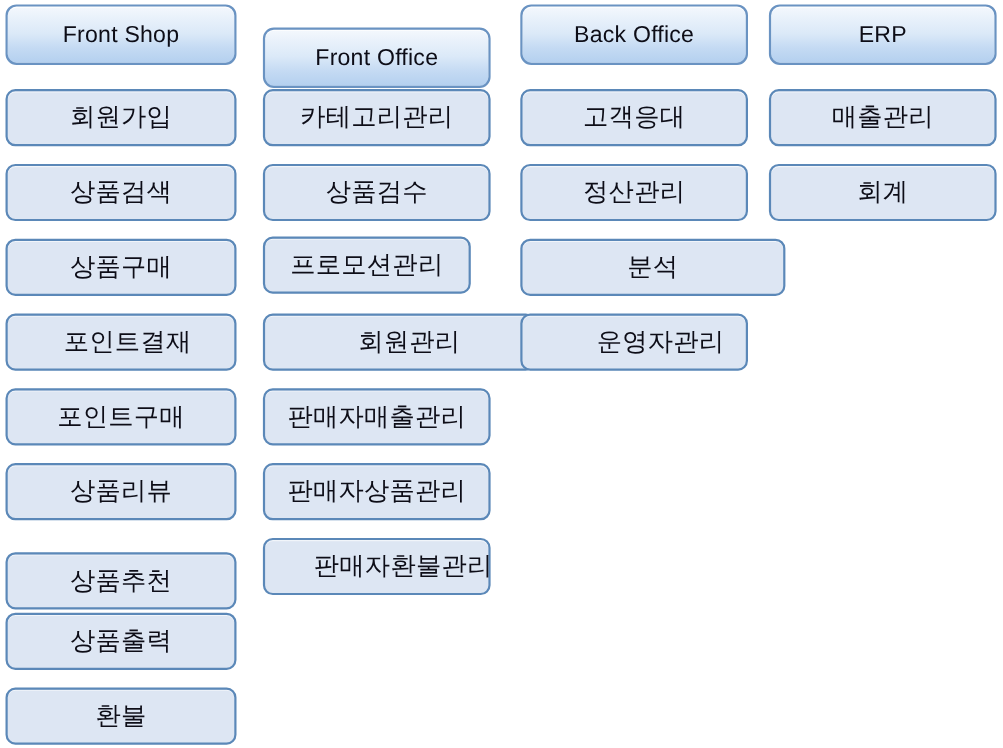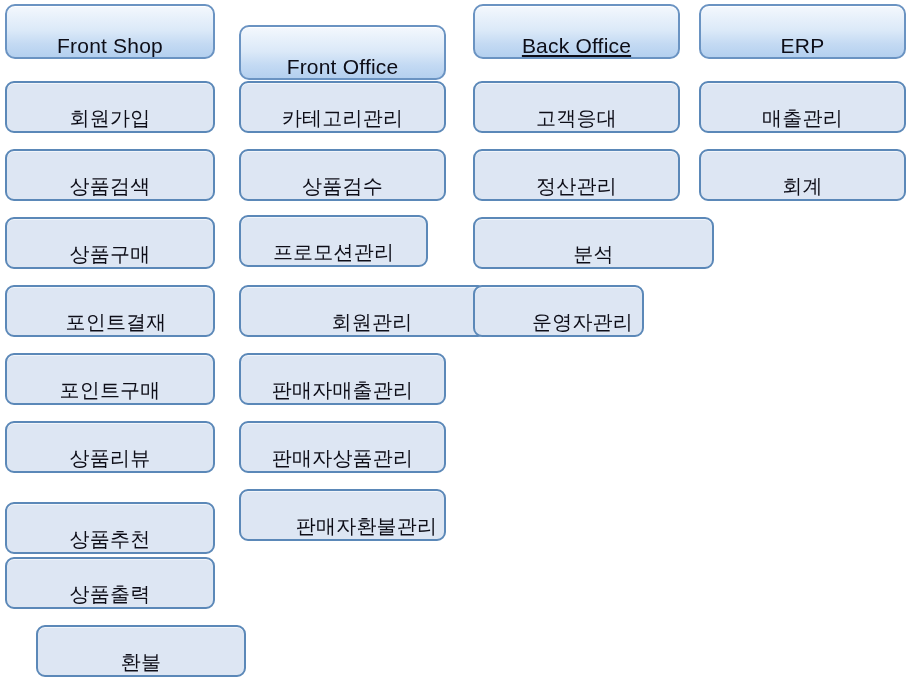--- a/index.html
+++ b/index.html
@@ -31,21 +31,21 @@
   .col-2 { left: 473px; }
   .col-3 { left: 699px; }
 
   
   .box {
     position: absolute;
     left: 0;
     width: 203px;
     box-sizing: border-box;
     display: flex;
-    align-items: flex-end;
+    align-items: center;
     justify-content: center;
     border: 2px solid #5b88b8;
     border-radius: 9px;
     color: #0d0d17;
     text-align: center;
     line-height: 1.1;
     letter-spacing: 0.2px;
     white-space: nowrap;
   }
 
@@ -65,22 +65,22 @@
   }
 
   .box-item {
     height: 52px;
     background: #dde6f3;
     box-shadow: inset 0 1px 0 rgba(255,255,255,0.6);
     font-size: 20px;
   }
 
   .box-item .label-ko {
-    font-family: Liberation Mono, monospace;
-    font-size: 20px;
+    font-family: Liberation Serif, serif;
+    font-size: 23px;
     font-weight: 400;
   }
 </style>
 </head>
 <body>
 
 <div id="diagram">
     <div class="column col-0" style="left: 5px; width: 210px;">
       <div class="box box-header" style="width: 210px;">
         <span>Front Shop</span>
@@ -102,21 +102,21 @@
       </div>
       <div class="box box-item" style="top: 421px; width: 210px;">
         <span class="label-ko">상품리뷰</span>
       </div>
       <div class="box box-item" style="top: 489px; width: 210px; margin-top: 13px;">
         <span class="label-ko">상품추천</span>
       </div>
       <div class="box box-item" style="top: 557px; width: 210px;">
         <span class="label-ko">상품출력</span>
       </div>
-      <div class="box box-item" style="top: 625px; width: 210px; margin-left: 31px;">
+      <div class="box box-item" style="top: 625px; width: 210px;">
         <span class="label-ko">환불</span>
       </div>
     </div>
     <div class="column col-1" style="left: 239px; width: 207px;">
       <div class="box box-header" style="width: 207px; margin-top: 21px;">
         <span>Front Office</span>
       </div>
       <div class="box box-item" style="top: 81px; width: 207px;">
         <span class="label-ko">카테고리관리</span>
       </div>
@@ -133,33 +133,33 @@
         <span class="label-ko">판매자매출관리</span>
       </div>
       <div class="box box-item" style="top: 421px; width: 207px;">
         <span class="label-ko">판매자상품관리</span>
       </div>
       <div class="box box-item" style="top: 489px; width: 207px; padding-left: 48px;">
         <span class="label-ko">판매자환불관리</span>
       </div>
     </div>
     <div class="column col-2" style="left: 473px; width: 207px;">
-      <div class="box box-header" style="width: 207px; text-decoration: underline;">
+      <div class="box box-header" style="width: 207px;">
         <span>Back Office</span>
       </div>
       <div class="box box-item" style="top: 81px; width: 207px;">
         <span class="label-ko">고객응대</span>
       </div>
       <div class="box box-item" style="top: 149px; width: 207px;">
         <span class="label-ko">정산관리</span>
       </div>
       <div class="box box-item" style="top: 217px; width: 241px;">
         <span class="label-ko">분석</span>
       </div>
-      <div class="box box-item" style="top: 285px; width: 171px; padding-left: 48px;">
+      <div class="box box-item" style="top: 285px; width: 207px; padding-left: 48px;">
         <span class="label-ko">운영자관리</span>
       </div>
     </div>
     <div class="column col-3" style="left: 699px; width: 207px;">
       <div class="box box-header" style="width: 207px;">
         <span>ERP</span>
       </div>
       <div class="box box-item" style="top: 81px; width: 207px;">
         <span class="label-ko">매출관리</span>
       </div>

